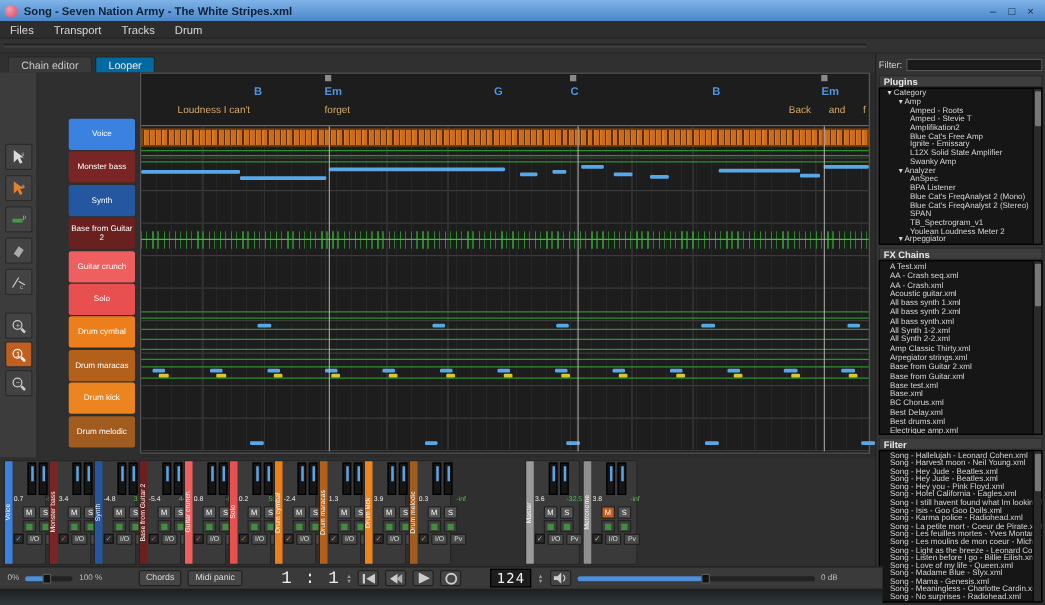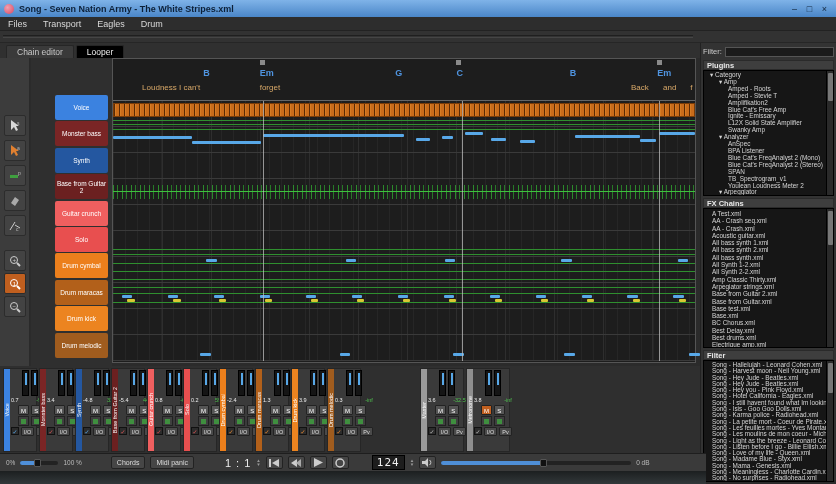--- a/index.html
+++ b/index.html
@@ -15,21 +15,21 @@
 
   
   .menubar{position:absolute;left:0;top:17px;width:836px;height:14px;background:#2d2d2d;display:flex;align-items:center;border-bottom:1px solid #222;}
   .menuitem{font-size:9px;color:#d8d8d8;padding:0 8px;text-align:center;}
   .toolstrip{position:absolute;left:0;top:31px;width:836px;height:12px;background:#323232;border-bottom:1px solid #262626;}
   .toolstrip .groove{position:absolute;left:3px;top:4px;width:690px;height:3px;border-top:1px solid #1f1f1f;border-bottom:1px solid #454545;}
 
   
   .tabbar{position:absolute;left:0;top:43px;width:700px;height:15px;background:#303030;display:flex;align-items:flex-end;padding-left:6px;gap:2px;}
   .tab{font-size:8.5px;color:#c8c8c8;background:#3a3a3a;border:1px solid #262626;border-bottom:none;padding:1px 10px;border-radius:2px 2px 0 0;}
-  .tab.active{background:#000000;color:#eee;}
+  .tab.active{background:#0369a1;color:#eee;}
 
   
   .toolcol{position:absolute;left:0;top:58px;width:30px;height:308px;background:#3c3c3c;border-right:1px solid #2a2a2a;}
   .toolbtn{position:absolute;left:4px;width:22px;height:21px;background:#434343;border:1px solid #2c2c2c;border-radius:2px;display:flex;align-items:center;justify-content:center;}
   .toolbtn.active{background:#c05f1f;}
   .toolbtn svg{display:block;}
 
   
   .tracknames{position:absolute;left:31px;top:58px;width:81px;height:308px;background:#2f2f2f;}
   .trackhdr{position:absolute;left:24px;width:53px;height:25px;border-radius:2px;display:flex;align-items:center;justify-content:center;color:#fff;font-size:6.5px;text-align:center;line-height:1.1;padding:1px;}
@@ -86,21 +86,21 @@
   .cb{width:8px;height:8px;background:#2c2c2c;border:1px solid #111;color:#fff;font-size:6px;line-height:8px;text-align:center;}
   .tinybtn{height:9px;background:#4a4a4a;border:1px solid #222;color:#ddd;font-size:5.5px;line-height:8px;padding:0 2px;border-radius:1px;}
 
   
   .transport{position:absolute;left:0;top:453px;width:706px;height:18px;background:#3a3a3a;border-top:1px solid #1e1e1e;display:flex;align-items:center;gap:5px;padding:0 6px;}
   .tlabel{font-size:6.5px;color:#bbb;}
   .hslider{position:relative;height:4px;background:#222;border-radius:2px;}
   .hslider .fill{position:absolute;left:0;top:0;height:4px;background:#4f8fd8;border-radius:2px;}
   .hslider .knob{position:absolute;top:-2px;width:7px;height:8px;background:#111;border:1px solid #555;border-radius:1px;}
   .tbtn{height:13px;background:#464646;border:1px solid #222;color:#ddd;font-size:7px;padding:0 5px;border-radius:2px;line-height:12px;}
-  .pos{font-family:Liberation Sans, sans-serif;font-size:11px;color:#eee;letter-spacing:1px;}
+  .pos{font-family:Liberation Mono, monospace;font-size:14px;color:#eee;letter-spacing:1px;}
   .stp{display:flex;flex-direction:column;font-size:4.5px;color:#999;line-height:4px;}
   .icobtn{width:17px;height:13px;background:#464646;border:1px solid #222;border-radius:2px;display:flex;align-items:center;justify-content:center;}
   .lcd{font-family:"DejaVu Sans Mono",monospace;font-size:11px;color:#f2f2f2;background:#1d1d1d;border:1px solid #000;padding:0 4px;letter-spacing:1px;}
   .desktop{position:absolute;left:0;top:471px;width:706px;height:13px;background:linear-gradient(#1c1f20,#32383a);}
 </style>
 </head>
 <body>
 
 <div id="window">
 
@@ -108,21 +108,21 @@
     <div class="appicon"></div>
     <div class="titletext">Song - Seven Nation Army - The White Stripes.xml</div>
     <div class="winbtn">–</div>
     <div class="winbtn">□</div>
     <div class="winbtn">×</div>
   </div>
 
   <div class="menubar">
     <span class="menuitem">Files</span>
     <span class="menuitem">Transport</span>
-    <span class="menuitem">Eagles</span>
+    <span class="menuitem">Tracks</span>
     <span class="menuitem">Drum</span>
   </div>
 
   <div class="toolstrip">
       <div class="groove"></div>
     </div>
 
   <div class="tabbar">
     <div class="tab">Chain editor</div>
     <div class="tab active">Looper</div>

